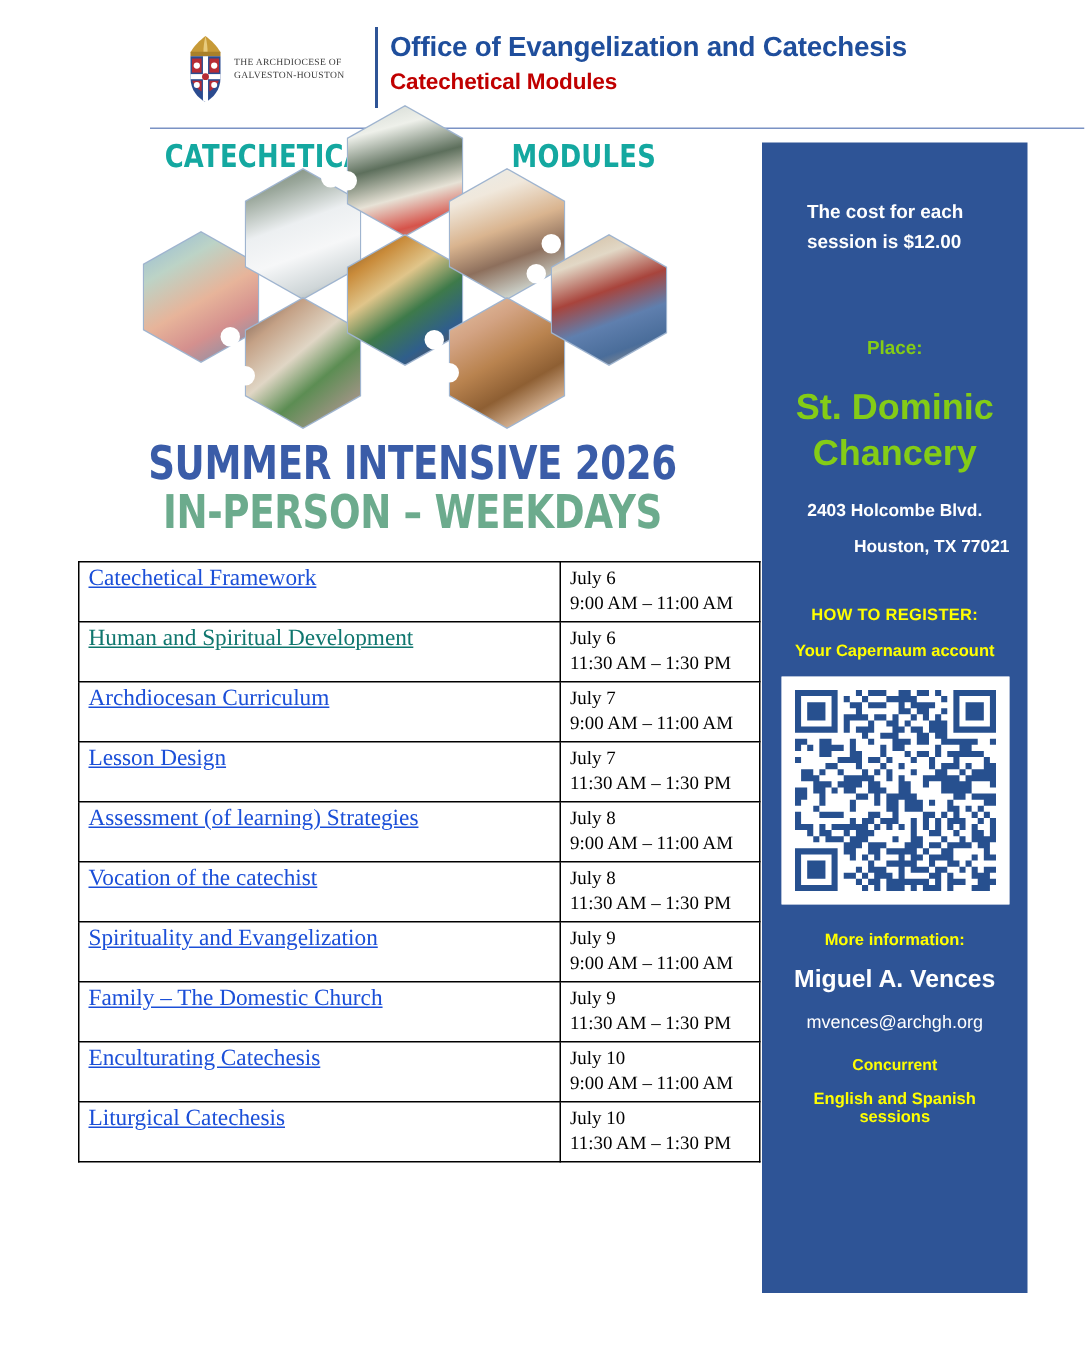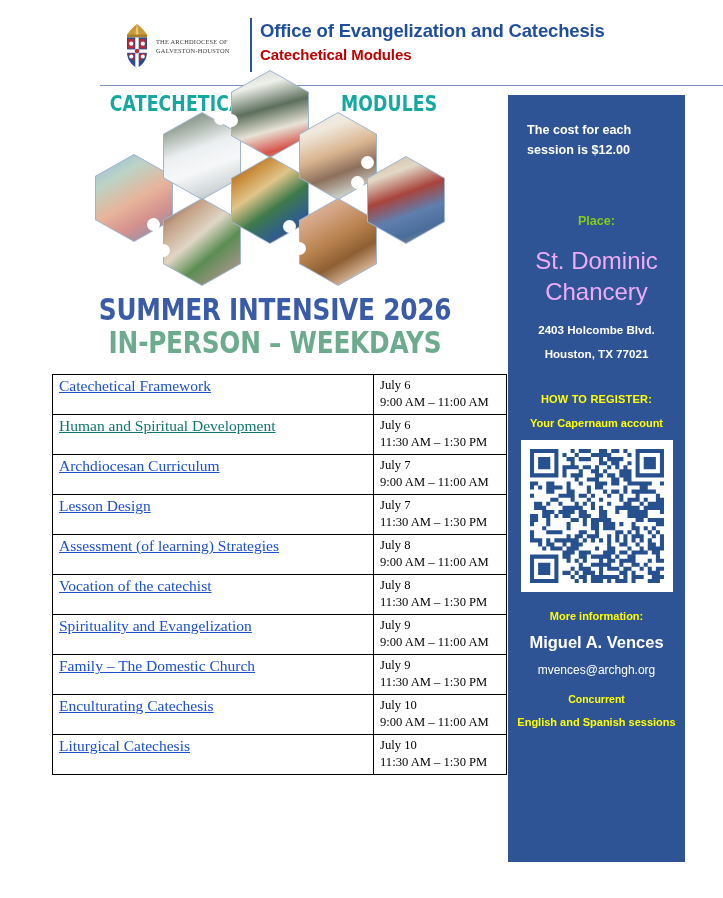--- a/index.html
+++ b/index.html
@@ -190,56 +190,57 @@
   }
 
   
   .sidebar {
     position: absolute;
     left: 508px; top: 95px;
     width: 177px; height: 767px;
     background: #2e5496;
     text-align: center;
     box-sizing: border-box;
-    padding: 1px;
+    padding: 12px;
   }
   .sb-cost {
     margin-top: 25px;
     padding: 0 18px;
     font-size: 12.6px;
     font-weight: bold;
     color: #ffffff;
     line-height: 1.55;
     text-align: left;
   }
   .sb-place {
     margin-top: 54px;
     font-size: 12.6px;
     font-weight: bold;
     color: #84cc16;
   }
   .sb-venue {
     margin-top: 18px;
     font-size: 24px;
-    font-weight: normal;
-    color: #f0abfc;
+    font-weight: bold;
+    color: #84cc16;
     line-height: 1.28;
     padding: 0 6px;
   }
   .sb-addr1 {
     margin-top: 16px;
     font-size: 11.6px;
     font-weight: bold;
     color: #ffffff;
   }
   .sb-addr2 {
     margin-top: 11px;
     font-size: 11.6px;
     font-weight: bold;
     color: #ffffff;
+    text-align: right;
   }
   .sb-register-label {
     margin-top: 33px;
     font-size: 11px;
     font-weight: bold;
     color: #ffff00;
     letter-spacing: 0.2px;
   }
   .sb-register-note {
     margin-top: 12px;

